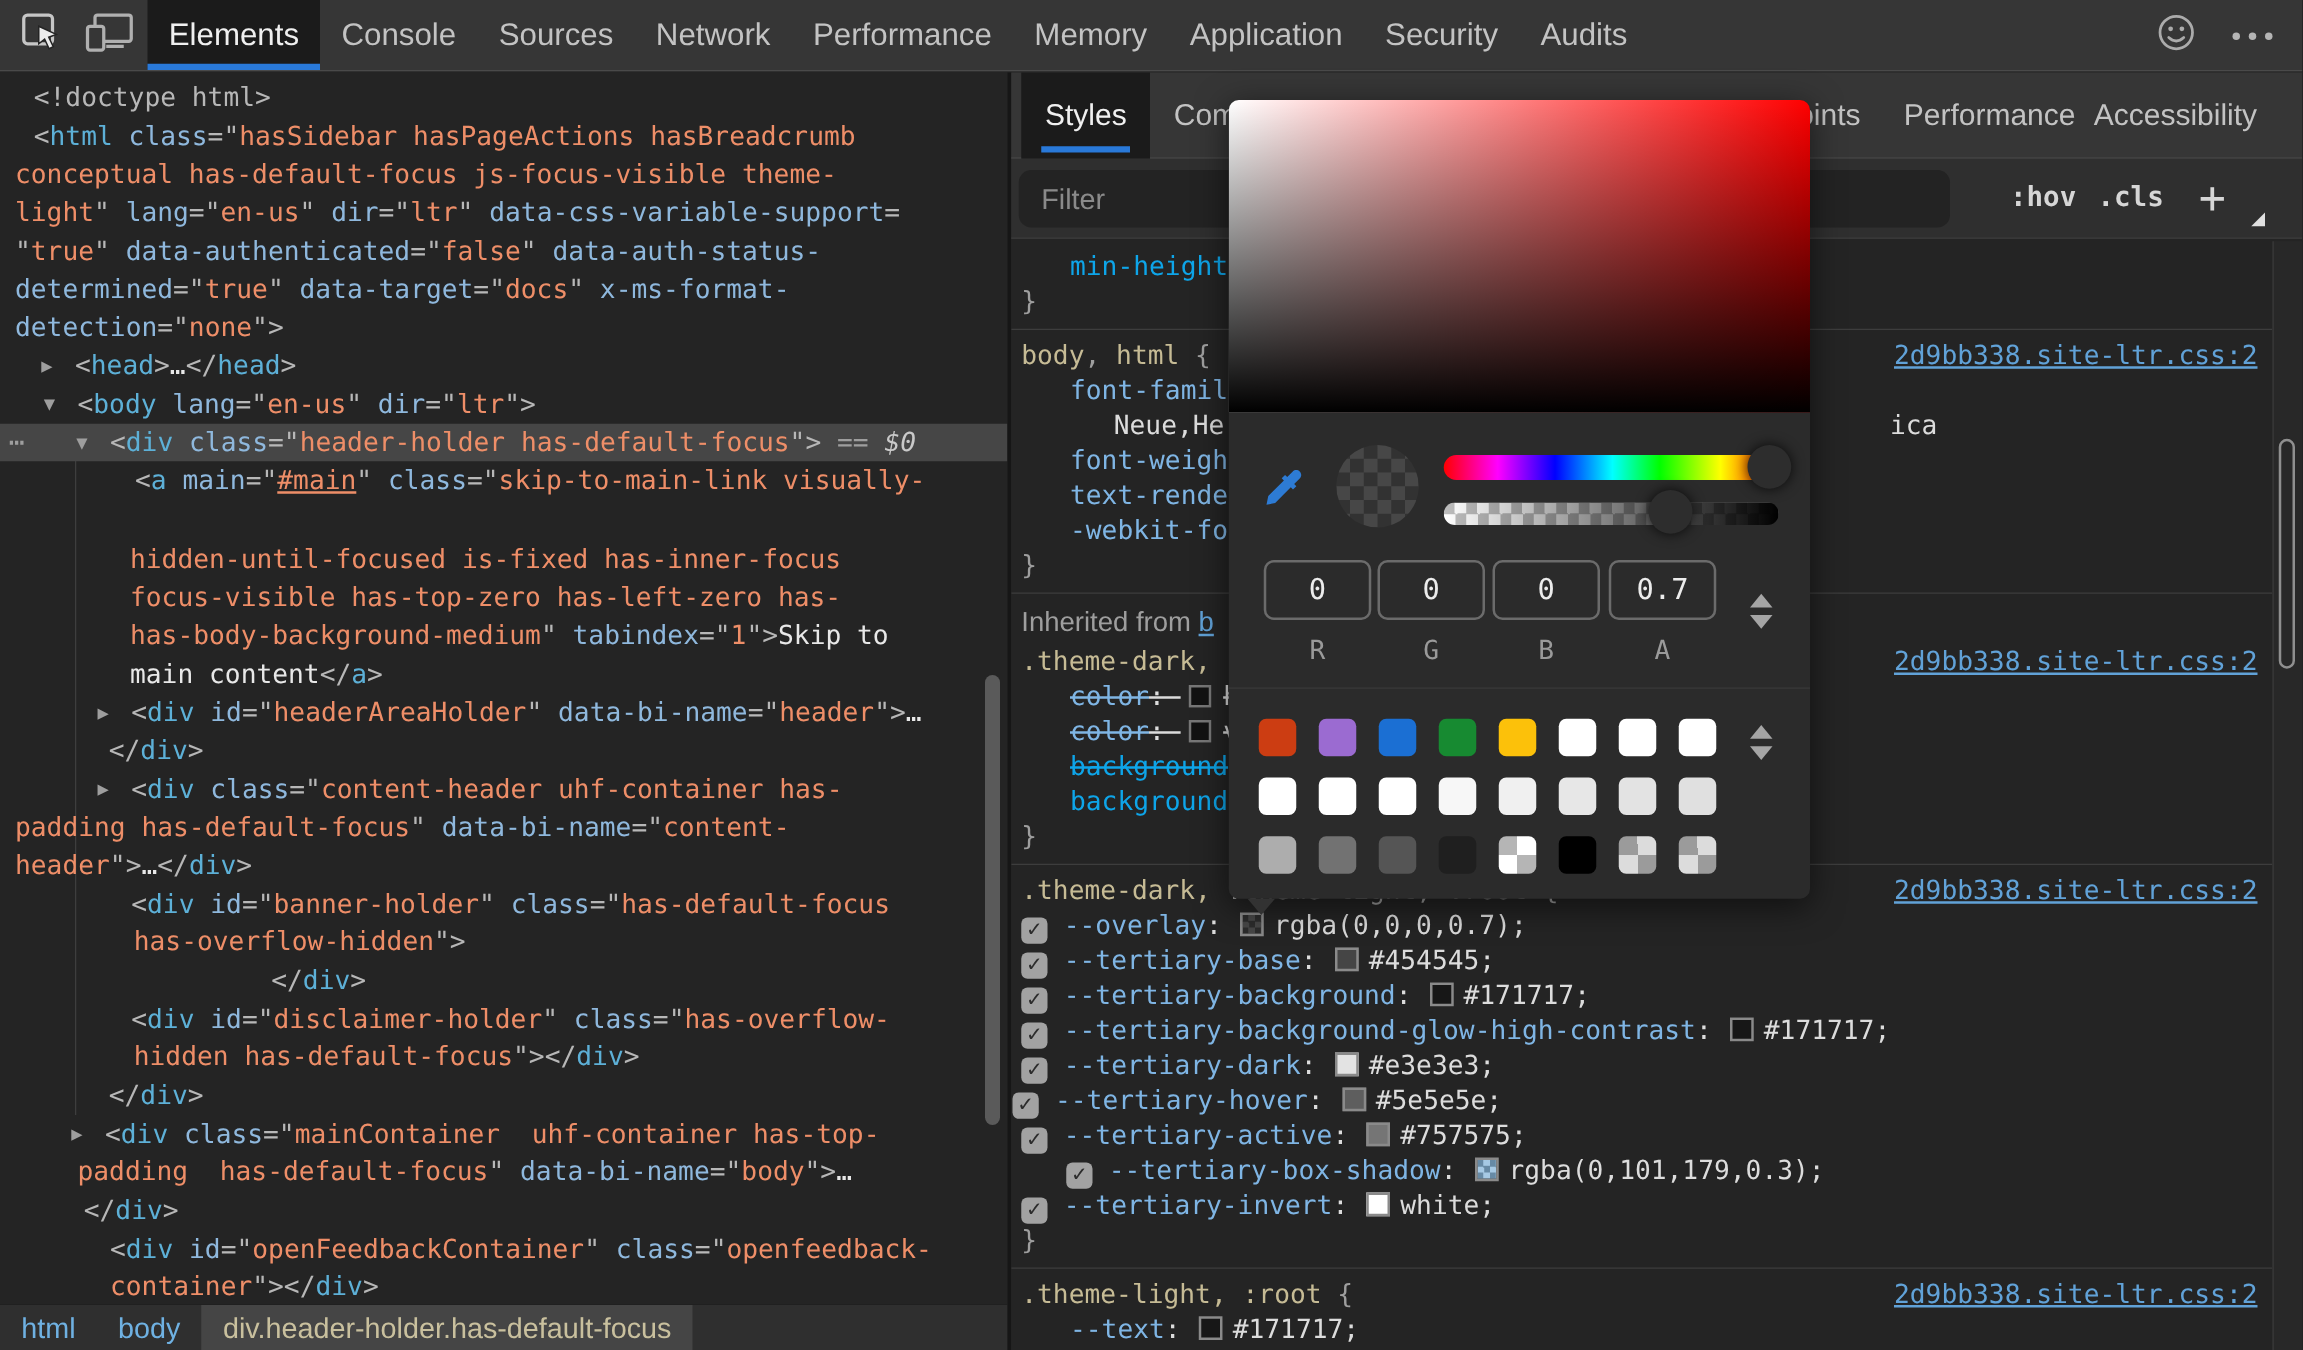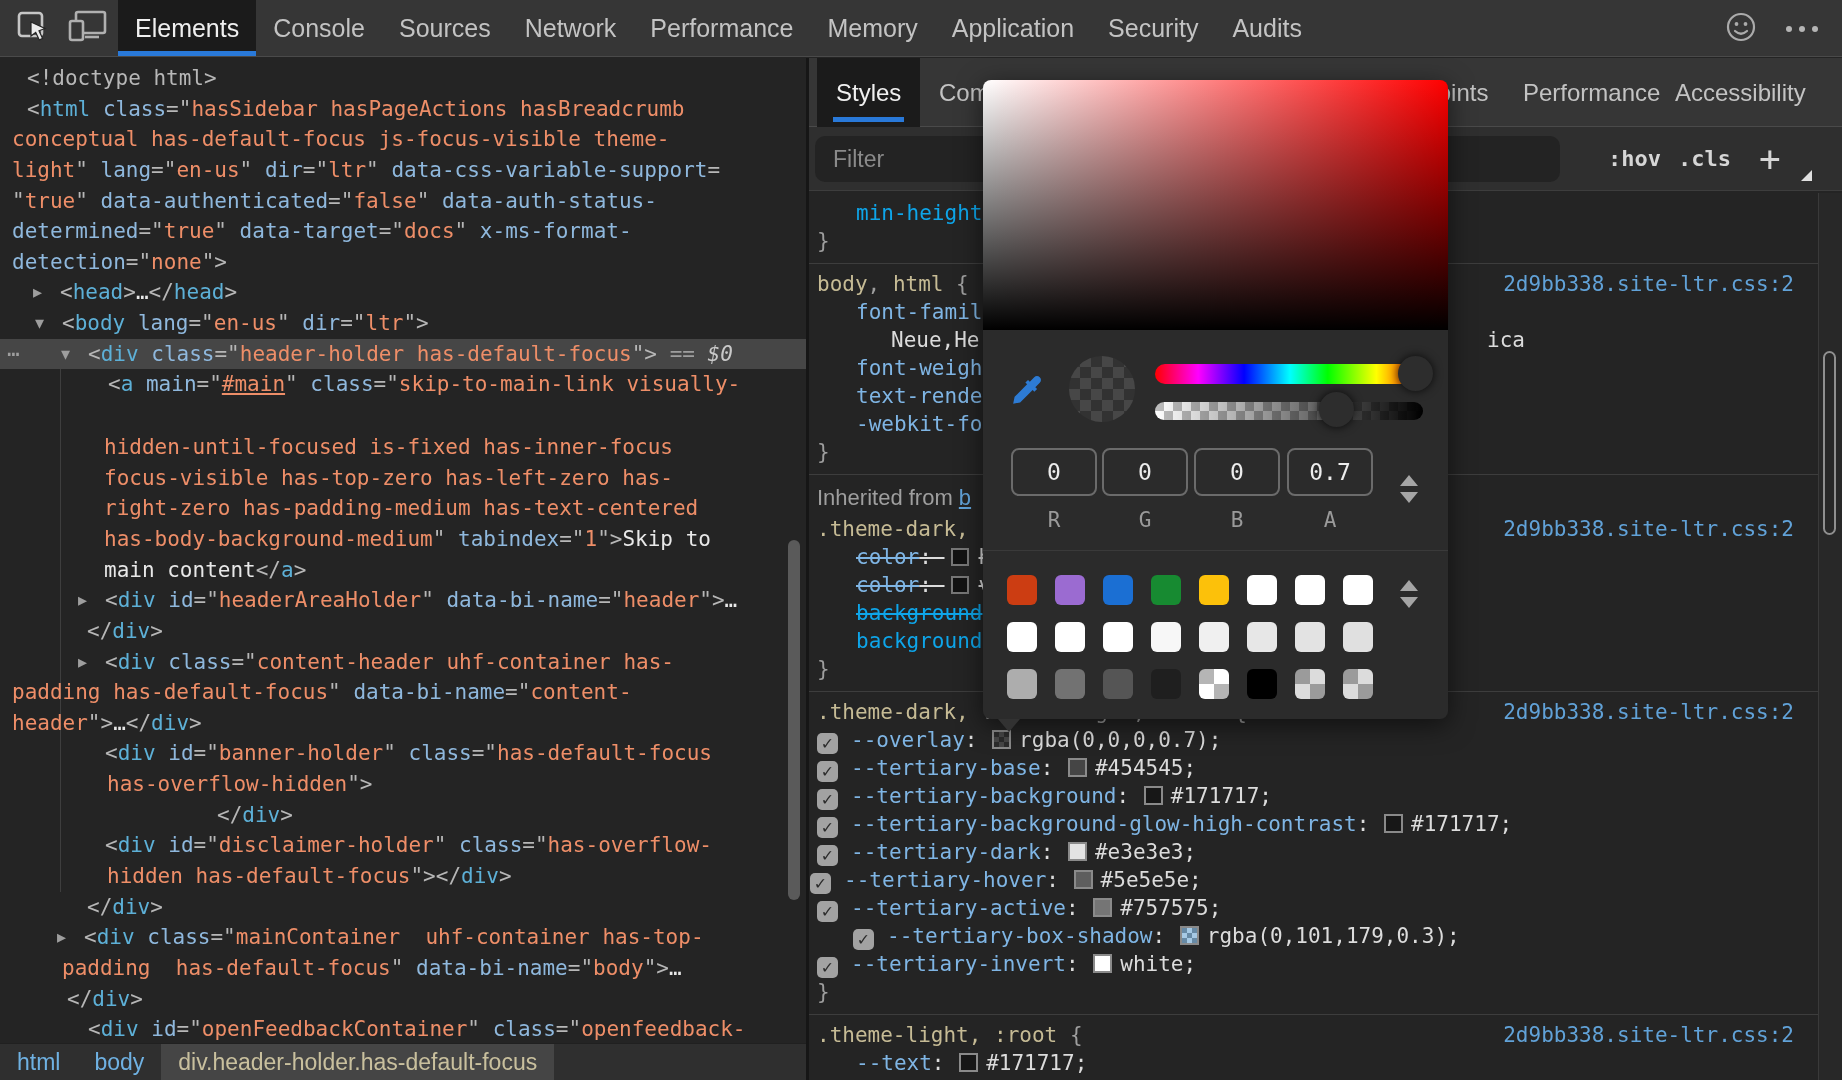--- a/index.html
+++ b/index.html
@@ -51,21 +51,21 @@
   .srow{position:relative;height:28px;line-height:28px;white-space:pre;}
   .srow.shead{height:34px;line-height:34px;font-family:"Liberation Sans",sans-serif;font-size:22px;}
   .c-se{color:#c6bb95;} .c-sd{color:#9e9e9e;} .c-sp{color:#7fb5e4;} .c-sv{color:#dcdcdc;}
   .c-sg{color:#0ea5e9;} .c-slink{color:#61a2d8;text-decoration:underline;}
   .st{text-decoration:line-through;}
   .cb{display:inline-block;width:21px;height:21px;line-height:21px;background:#a2a2a2;border-radius:5px;color:#2c2c2c;font-size:16px;text-align:center;margin-right:13px;vertical-align:-2px;font-family:"Liberation Sans",sans-serif;}
   .swatch{display:inline-block;width:19px;height:19px;border:2px solid #8a8a8a;margin:0 8px 0 2px;vertical-align:-2px;box-sizing:border-box;}
   .swatch-sm{display:inline-block;width:18px;height:18px;border:2px solid #777;background:#121212;margin:0 10px 0 6px;vertical-align:-2px;box-sizing:border-box;}
   .sw-dark{background-image:linear-gradient(rgba(0,0,0,.72),rgba(0,0,0,.72)),repeating-conic-gradient(#fff 0 25%,#9e9e9e 0 50%);background-size:100% 100%,10px 10px;}
   .sw-blue{background-image:linear-gradient(rgba(0,101,179,.35),rgba(0,101,179,.35)),repeating-conic-gradient(#fff 0 25%,#9e9e9e 0 50%);background-size:100% 100%,10px 10px;}
-  .csslink{position:absolute;right:24px;color:#61a2d8;}
+  .csslink{position:absolute;right:12px;color:#61a2d8;text-decoration:underline;}
   .absfrag{position:absolute;}
   #right-scrollcol{position:absolute;right:0;top:135px;width:24px;bottom:0;background:#282828;border-left:1px solid #3a3a3a;box-sizing:border-box;}
   #right-scroll-thumb{position:absolute;left:4px;top:158px;width:13px;height:184px;border:2px solid #8f8f8f;border-radius:8px;box-sizing:border-box;}
 
   
   #color-picker{position:absolute;left:983px;top:80px;width:465px;height:639px;background:#2b2b2b;border-radius:8px;box-shadow:0 6px 26px rgba(0,0,0,.55);z-index:50;}
   #cp-grad{position:absolute;left:0;top:0;right:0;height:250px;border-radius:8px 8px 0 0;background:linear-gradient(to top,#000,rgba(0,0,0,0)),linear-gradient(to right,#fff,#f00);}
   #cp-dropper{position:absolute;left:24px;top:292px;}
   #cp-circle{position:absolute;left:86px;top:276px;width:66px;height:66px;border-radius:50%;background:repeating-conic-gradient(#474747 0 25%,#323232 0 50%);background-size:22px 22px;}
   #cp-hue{position:absolute;left:172px;top:284px;width:270px;height:20px;border-radius:10px;background:linear-gradient(to right,#f00 0%,#f0f 16%,#00f 33%,#0ff 50%,#0f0 64%,#ff0 82%,#f00 100%);}
@@ -162,21 +162,20 @@
         <div class="trow" style="padding-left: 12px;"><span class="c-v">light</span><span class="c-p">"</span><span class="c-a"> lang</span><span class="c-p">="</span><span class="c-v">en-us</span><span class="c-p">"</span><span class="c-a"> dir</span><span class="c-p">="</span><span class="c-v">ltr</span><span class="c-p">"</span><span class="c-a"> data-css-variable-support</span><span class="c-p">=</span></div>
         <div class="trow" style="padding-left: 12px;"><span class="c-p">"</span><span class="c-v">true</span><span class="c-p">"</span><span class="c-a"> data-authenticated</span><span class="c-p">="</span><span class="c-v">false</span><span class="c-p">"</span><span class="c-a"> data-auth-status-</span></div>
         <div class="trow" style="padding-left: 12px;"><span class="c-a">determined</span><span class="c-p">="</span><span class="c-v">true</span><span class="c-p">"</span><span class="c-a"> data-target</span><span class="c-p">="</span><span class="c-v">docs</span><span class="c-p">"</span><span class="c-a"> x-ms-format-</span></div>
         <div class="trow" style="padding-left: 12px;"><span class="c-a">detection</span><span class="c-p">="</span><span class="c-v">none</span><span class="c-p">"&gt;</span></div>
         <div class="trow" style="padding-left: 60px;"><span class="arrow" style="left: 33px;">▸</span><span class="c-p">&lt;</span><span class="c-t">head</span><span class="c-p">&gt;</span><span class="c-w">…</span><span class="c-p">&lt;/</span><span class="c-t">head</span><span class="c-p">&gt;</span></div>
         <div class="trow" style="padding-left: 62px;"><span class="arrow" style="left: 35px;">▾</span><span class="c-p">&lt;</span><span class="c-t">body</span><span class="c-a"> lang</span><span class="c-p">="</span><span class="c-v">en-us</span><span class="c-p">"</span><span class="c-a"> dir</span><span class="c-p">="</span><span class="c-v">ltr</span><span class="c-p">"&gt;</span></div>
         <div class="trow sel" style="padding-left: 88px;"><span class="gutter">⋯</span><span class="arrow" style="left: 61px;">▾</span><span class="c-p">&lt;</span><span class="c-t">div</span><span class="c-a"> class</span><span class="c-p">="</span><span class="c-v">header-holder has-default-focus</span><span class="c-p">"&gt;</span><span class="c-d"> == </span><span class="c-i">$0</span></div>
         <div class="trow" style="padding-left: 108px;"><span class="c-p">&lt;</span><span class="c-t">a</span><span class="c-a"> main</span><span class="c-p">="</span><span class="c-l">#main</span><span class="c-p">"</span><span class="c-a"> class</span><span class="c-p">="</span><span class="c-v">skip-to-main-link visually-</span></div>
         <div class="trow" style="padding-left: 104px; margin-top: 32px;"><span class="c-v">hidden-until-focused is-fixed has-inner-focus</span></div>
         <div class="trow" style="padding-left: 104px;"><span class="c-v">focus-visible has-top-zero has-left-zero has-</span></div>
-        <div class="trow" style="padding-left: 104px;"><span class="c-v">right-zero has-padding-medium has-text-centered</span></div>
         <div class="trow" style="padding-left: 104px;"><span class="c-v">has-body-background-medium</span><span class="c-p">"</span><span class="c-a"> tabindex</span><span class="c-p">="</span><span class="c-v">1</span><span class="c-p">"&gt;</span><span class="c-w">Skip to</span></div>
         <div class="trow" style="padding-left: 104px;"><span class="c-w">main content</span><span class="c-p">&lt;/</span><span class="c-t">a</span><span class="c-p">&gt;</span></div>
         <div class="trow" style="padding-left: 105px;"><span class="arrow" style="left: 78px;">▸</span><span class="c-p">&lt;</span><span class="c-t">div</span><span class="c-a"> id</span><span class="c-p">="</span><span class="c-v">headerAreaHolder</span><span class="c-p">"</span><span class="c-a"> data-bi-name</span><span class="c-p">="</span><span class="c-v">header</span><span class="c-p">"&gt;</span><span class="c-w">…</span></div>
         <div class="trow" style="padding-left: 87px;"><span class="c-p">&lt;/</span><span class="c-t">div</span><span class="c-p">&gt;</span></div>
         <div class="trow" style="padding-left: 105px;"><span class="arrow" style="left: 78px;">▸</span><span class="c-p">&lt;</span><span class="c-t">div</span><span class="c-a"> class</span><span class="c-p">="</span><span class="c-v">content-header uhf-container has-</span></div>
         <div class="trow" style="padding-left: 12px;"><span class="c-v">padding has-default-focus</span><span class="c-p">"</span><span class="c-a"> data-bi-name</span><span class="c-p">="</span><span class="c-v">content-</span></div>
         <div class="trow" style="padding-left: 12px;"><span class="c-v">header</span><span class="c-p">"&gt;</span><span class="c-w">…</span><span class="c-p">&lt;/</span><span class="c-t">div</span><span class="c-p">&gt;</span></div>
         <div class="trow" style="padding-left: 105px;"><span class="c-p">&lt;</span><span class="c-t">div</span><span class="c-a"> id</span><span class="c-p">="</span><span class="c-v">banner-holder</span><span class="c-p">"</span><span class="c-a"> class</span><span class="c-p">="</span><span class="c-v">has-default-focus</span></div>
         <div class="trow" style="padding-left: 107px;"><span class="c-v">has-overflow-hidden</span><span class="c-p">"&gt;</span></div>
         <div class="trow" style="padding-left: 217px;"><span class="c-p">&lt;/</span><span class="c-t">div</span><span class="c-p">&gt;</span></div>
@@ -231,21 +230,21 @@
       <span id="plus-corner"></span>
     </div>
     <div id="styles-content">
         <div class="ssec">
           <div class="srow" style="padding-left: 47px;"><span class="c-sg">min-height</span></div>
           <div class="srow" style="padding-left: 8px;"><span class="c-sd">}</span></div>
         </div>
         <div class="ssec">
           <div class="srow" style="padding-left: 8px;"><span class="c-se">body</span><span class="c-sd">, </span><span class="c-se">html</span><span class="c-sd"> {</span><span class="csslink">2d9bb338.site-ltr.css:2</span></div>
           <div class="srow" style="padding-left: 47px;"><span class="c-sp">font-famil</span></div>
-          <div class="srow" style="padding-left: 82px;"><span class="c-sv">Neue,He</span><span class="c-sv absfrag" style="left: 635px; padding-left: 43px;">ica</span></div>
+          <div class="srow" style="padding-left: 82px;"><span class="c-sv">Neue,He</span><span class="c-sv absfrag" style="left: 660px; padding-left: 43px;">ica</span></div>
           <div class="srow" style="padding-left: 47px;"><span class="c-sp">font-weigh</span></div>
           <div class="srow" style="padding-left: 47px;"><span class="c-sp">text-rende</span></div>
           <div class="srow" style="padding-left: 47px;"><span class="c-sp">-webkit-fo</span></div>
           <div class="srow" style="padding-left: 8px;"><span class="c-sd">}</span></div>
         </div>
         <div class="ssec">
           <div class="srow shead" style="padding-left: 8px;"><span class="c-sd">Inherited from </span><span class="c-slink">b</span></div>
           <div class="srow" style="padding-left: 8px;"><span class="c-se">.theme-dark,</span><span class="c-sd"> </span><span class="csslink">2d9bb338.site-ltr.css:2</span></div>
           <div class="srow" style="padding-left: 47px;"><span class="c-sp st">color</span><span class="c-sv st">: </span><span class="swatch-sm"></span><span class="c-sv st">h</span></div>
           <div class="srow" style="padding-left: 47px;"><span class="c-sp st">color</span><span class="c-sv st">: </span><span class="swatch-sm"></span><span class="c-sv st">v</span></div>

